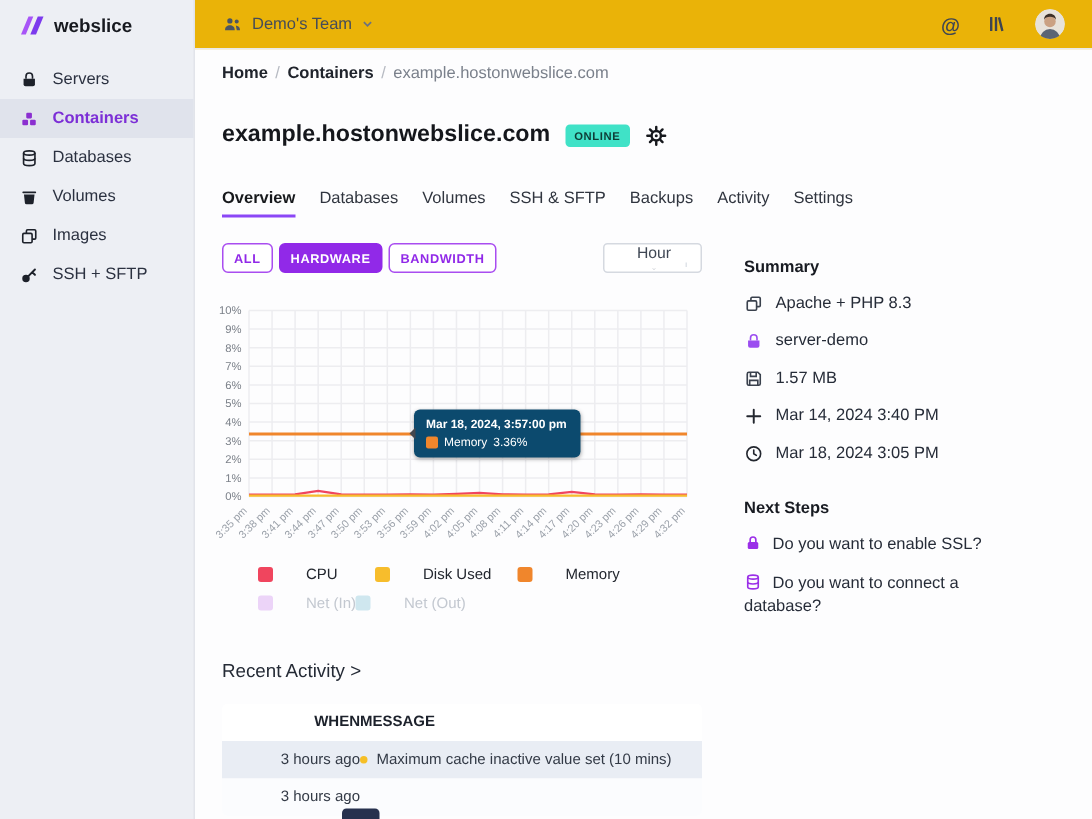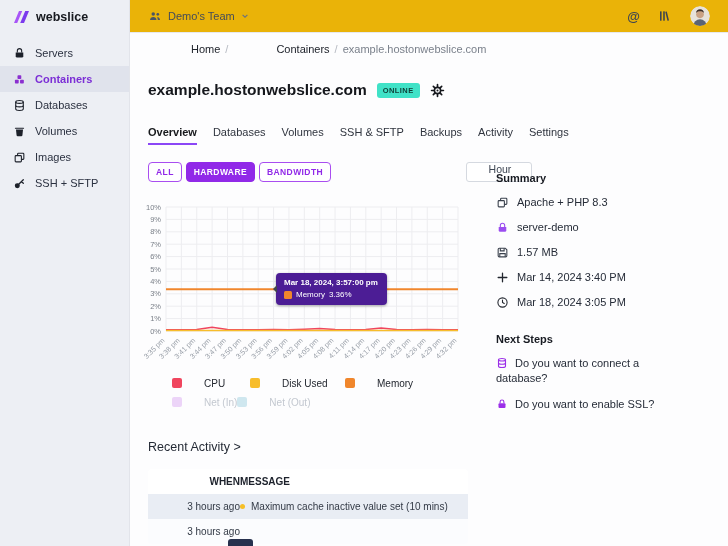--- a/index.html
+++ b/index.html
@@ -22,43 +22,43 @@
   .topbar { position:absolute; left:130px; top:0; width:598px; height:33px;
     background:#eab308; border-bottom:1px solid #e7e9ee;
     display:flex; align-items:center; padding:0 18px; }
   .team { display:flex; align-items:center; gap:6px; font-size:11px; color:#454c59; cursor:pointer; }
   .topbar-right { margin-left:auto; display:flex; align-items:center; gap:17px; }
   .at-symbol { font-size:13px; font-weight:bold; color:#3f4652; cursor:pointer; }
   .avatar { width:20px; height:20px; border-radius:50%; overflow:hidden; cursor:pointer; }
   
   .main { position:absolute; left:130px; top:33px; width:598px; height:513px; background:#fdfdfe; }
   .breadcrumb { position:absolute; left:18px; top:10px; font-size:11px; color:#7a808b; }
-  .crumb-strong { font-weight:normal; color:#20242c; cursor:pointer;margin-left:43px; }
+  .crumb-strong { font-weight:bold; color:#20242c; cursor:pointer; }
   .crumb-sep { color:#b6bac2; margin:0 5px; }
   .title-row { position:absolute; left:18px; top:48px; display:flex; align-items:center; gap:10px; }
   .page-title { font-size:15.5px; font-weight:800; color:#15171c; }
   .badge { background:#40e2c7; color:#0e3d36; font-size:7.5px; font-weight:bold;
     padding:3px 6px; border-radius:3px; letter-spacing:.4px; }
   .gear { cursor:pointer; display:flex; }
   .tabs { position:absolute; left:18px; top:93px; display:flex; gap:16px; font-size:11px; color:#30353f; }
   .tab { padding-bottom:5px; cursor:pointer; border-bottom:2px solid transparent; }
   .tab.active { font-weight:bold; color:#17191c; border-bottom-color:#8b47f6; }
   
-  .filter-row { position:absolute; left:18px; top:129px; width:384px; display:flex; gap:4px; align-items:center; }
+  .filter-row { position:absolute; left:18px; top:129px; width:320px; display:flex; gap:4px; align-items:center; }
   .btn { font-size:8.5px; font-weight:bold; letter-spacing:.4px; padding:4px 7px;
     border:1px solid #a94df0; border-radius:4px; background:#fff; color:#9129e8; cursor:pointer;
     font-family:"Liberation Sans",sans-serif; }
   .btn.active { background:#9129e8; color:#fff; border-color:#9129e8; }
   .select { margin-left:auto; display:flex; align-items:center; height:20px; width:66px;
     border:1px solid #d5d9e0; border-radius:3px; background:#fff; padding:0 5px 0 7px;
     font-size:10.5px; color:#3f4754; cursor:pointer;flex-direction:column; }
   .sel-div { width:1px; height:10px; background:#e0e4e9; margin-left:auto; margin-right:4px; }
   
   .chart-wrap { position:absolute; left:14px; top:166px; width:324px; height:174px; }
-  .tooltip { position:absolute; left:132px; top:74px; background:#4c1d95; border-radius:4px;
+  .tooltip { position:absolute; left:132px; top:74px; background:#0c4a6e; border-radius:4px;
     padding:5px 9px 6px 8px; color:#fff; box-shadow:0 1px 3px rgba(0,0,0,.35); z-index:5; white-space:nowrap; }
   .tooltip:before { content:""; position:absolute; left:-7px; top:12px; border:4px solid transparent; border-right-color:#43474e; }
   .tt-title { font-size:8px; font-weight:bold; }
   .tt-row { display:flex; align-items:center; gap:4px; margin-top:3px; font-size:8px; }
   .tt-swatch { width:8px; height:8px; border-radius:1.5px; }
   
   .legend { position:absolute; left:18px; top:345px; width:320px; padding-left:24px;
     display:flex; flex-wrap:wrap; row-gap:8px; }
   .legend-item { display:flex; gap:22px; font-size:10px; color:#23272f; cursor:pointer; }
   .legend-item:nth-child(1){ width:78px; } .legend-item:nth-child(2){ width:95px; }
@@ -381,28 +381,28 @@
         <circle cx="12" cy="12" r="8.5"></circle>
         <path d="M12 7.5V12l3.2 2" stroke-linecap="round"></path>
       </svg>
       <span>Mar 18, 2024 3:05 PM</span>
     </div>
 
     <div class="next-steps">
       <div class="panel-title">Next Steps</div>
 
       <div class="step">
+        <svg width="12" height="12" viewBox="0 0 24 24">
+          <rect x="5" y="10.5" width="14" height="9.5" rx="2" fill="#9b2fe8"></rect>
+          <path d="M8.2 10.5V7.8a3.8 3.8 0 0 1 7.6 0v2.7" fill="none" stroke="#9b2fe8" stroke-width="2.2"></path>
+        </svg><span>Do you want to enable SSL?</span>
+      </div>
+
+      <div class="step">
         <svg width="12" height="12" viewBox="0 0 24 24" fill="none" stroke="#9b2fe8" stroke-width="2.2">
           <ellipse cx="12" cy="5.5" rx="7" ry="2.6"></ellipse>
           <path d="M5 5.5v13c0 1.4 3.1 2.6 7 2.6s7-1.2 7-2.6v-13"></path>
           <path d="M5 12c0 1.4 3.1 2.6 7 2.6s7-1.2 7-2.6"></path>
         </svg><span>Do you want to connect a database?</span>
       </div>
-
-      <div class="step">
-        <svg width="12" height="12" viewBox="0 0 24 24">
-          <rect x="5" y="10.5" width="14" height="9.5" rx="2" fill="#9b2fe8"></rect>
-          <path d="M8.2 10.5V7.8a3.8 3.8 0 0 1 7.6 0v2.7" fill="none" stroke="#9b2fe8" stroke-width="2.2"></path>
-        </svg><span>Do you want to enable SSL?</span>
-      </div>
     </div>
   </div>
 </div>
 
 </body></html>

